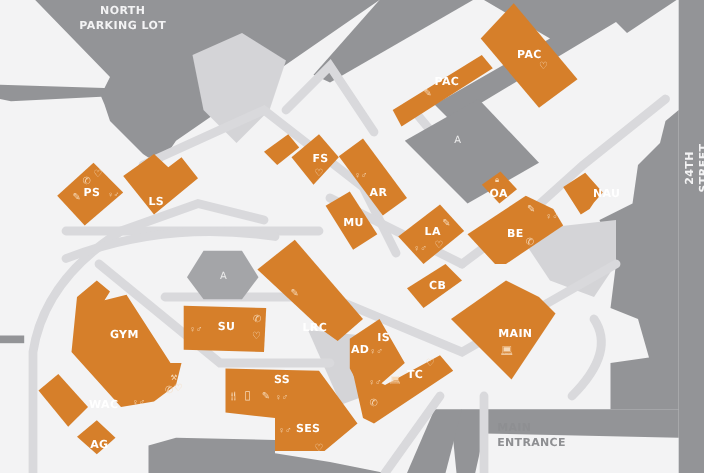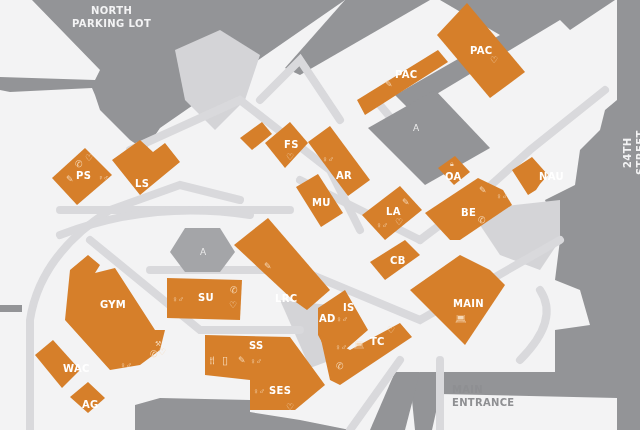--- a/index.html
+++ b/index.html
@@ -108,21 +108,21 @@
 <div class="lbl" style="left:336px;top:171px;">AR</div>
 <div class="lbl" style="left:312px;top:198px;">MU</div>
 <div class="lbl" style="left:445px;top:172px;">OA</div>
 <div class="lbl" style="left:520px;top:172px;margin-left:19px;">NAU</div>
 <div class="lbl" style="left:386px;top:207px;">LA</div>
 <div class="lbl" style="left:461px;top:208px;">BE</div>
 <div class="lbl" style="left:390px;top:256px;">CB</div>
 <div class="lbl" style="left:275px;top:260px;margin-top:34px;">LRC</div>
 <div class="lbl" style="left:198px;top:293px;">SU</div>
 <div class="lbl" style="left:100px;top:300px;">GYM</div>
-<div class="lbl" style="left:31px;top:364px;padding-left:32px;">WAC</div>
+<div class="lbl" style="left:49px;top:364px;padding-left:32px;">WAC</div>
 <div class="lbl" style="left:82px;top:400px;">AG</div>
 <div class="lbl" style="left:343px;top:303px;">IS</div>
 <div class="lbl" style="left:319px;top:314px;">AD</div>
 <div class="lbl" style="left:370px;top:337px;">TC</div>
 <div class="lbl" style="left:212px;top:341px;padding-left:37px;">SS</div>
 <div class="lbl" style="left:269px;top:386px;">SES</div>
 <div class="lbl" style="left:453px;top:299px;">MAIN</div>
 
 <span class="ico" style="left:385px;top:80px;">✎</span>
 <span class="ico" style="left:490px;top:56px;">♡</span>

